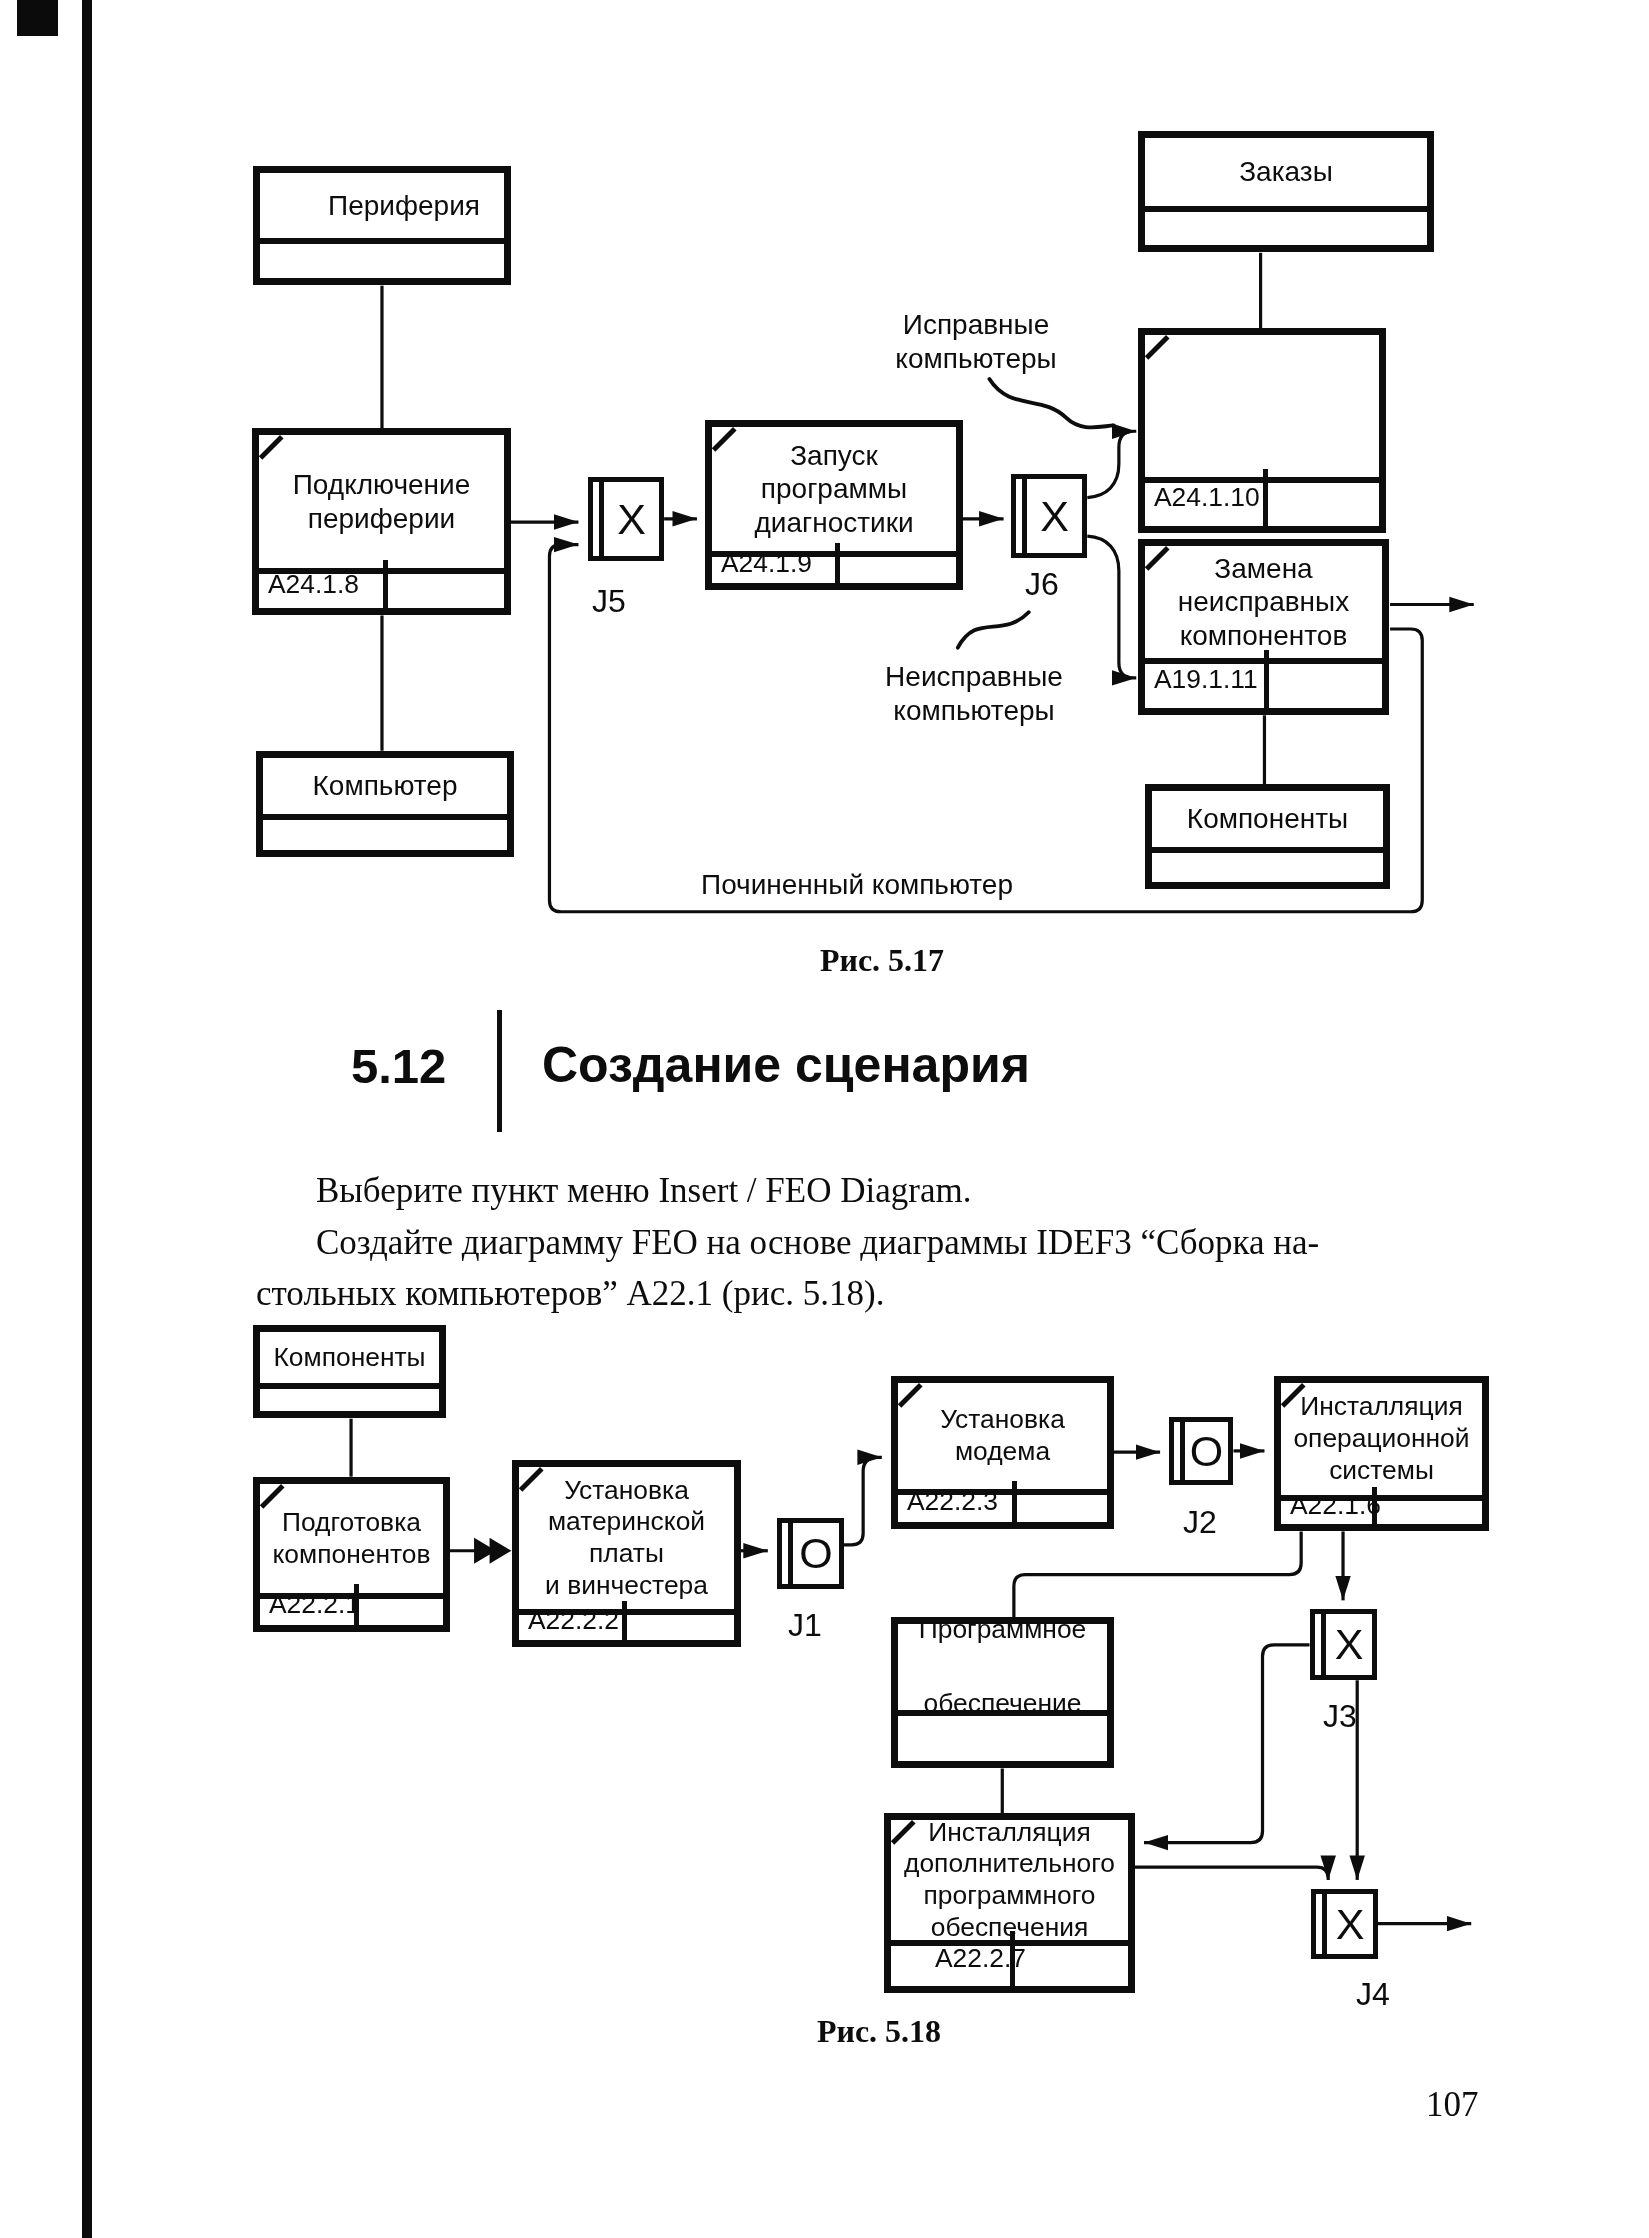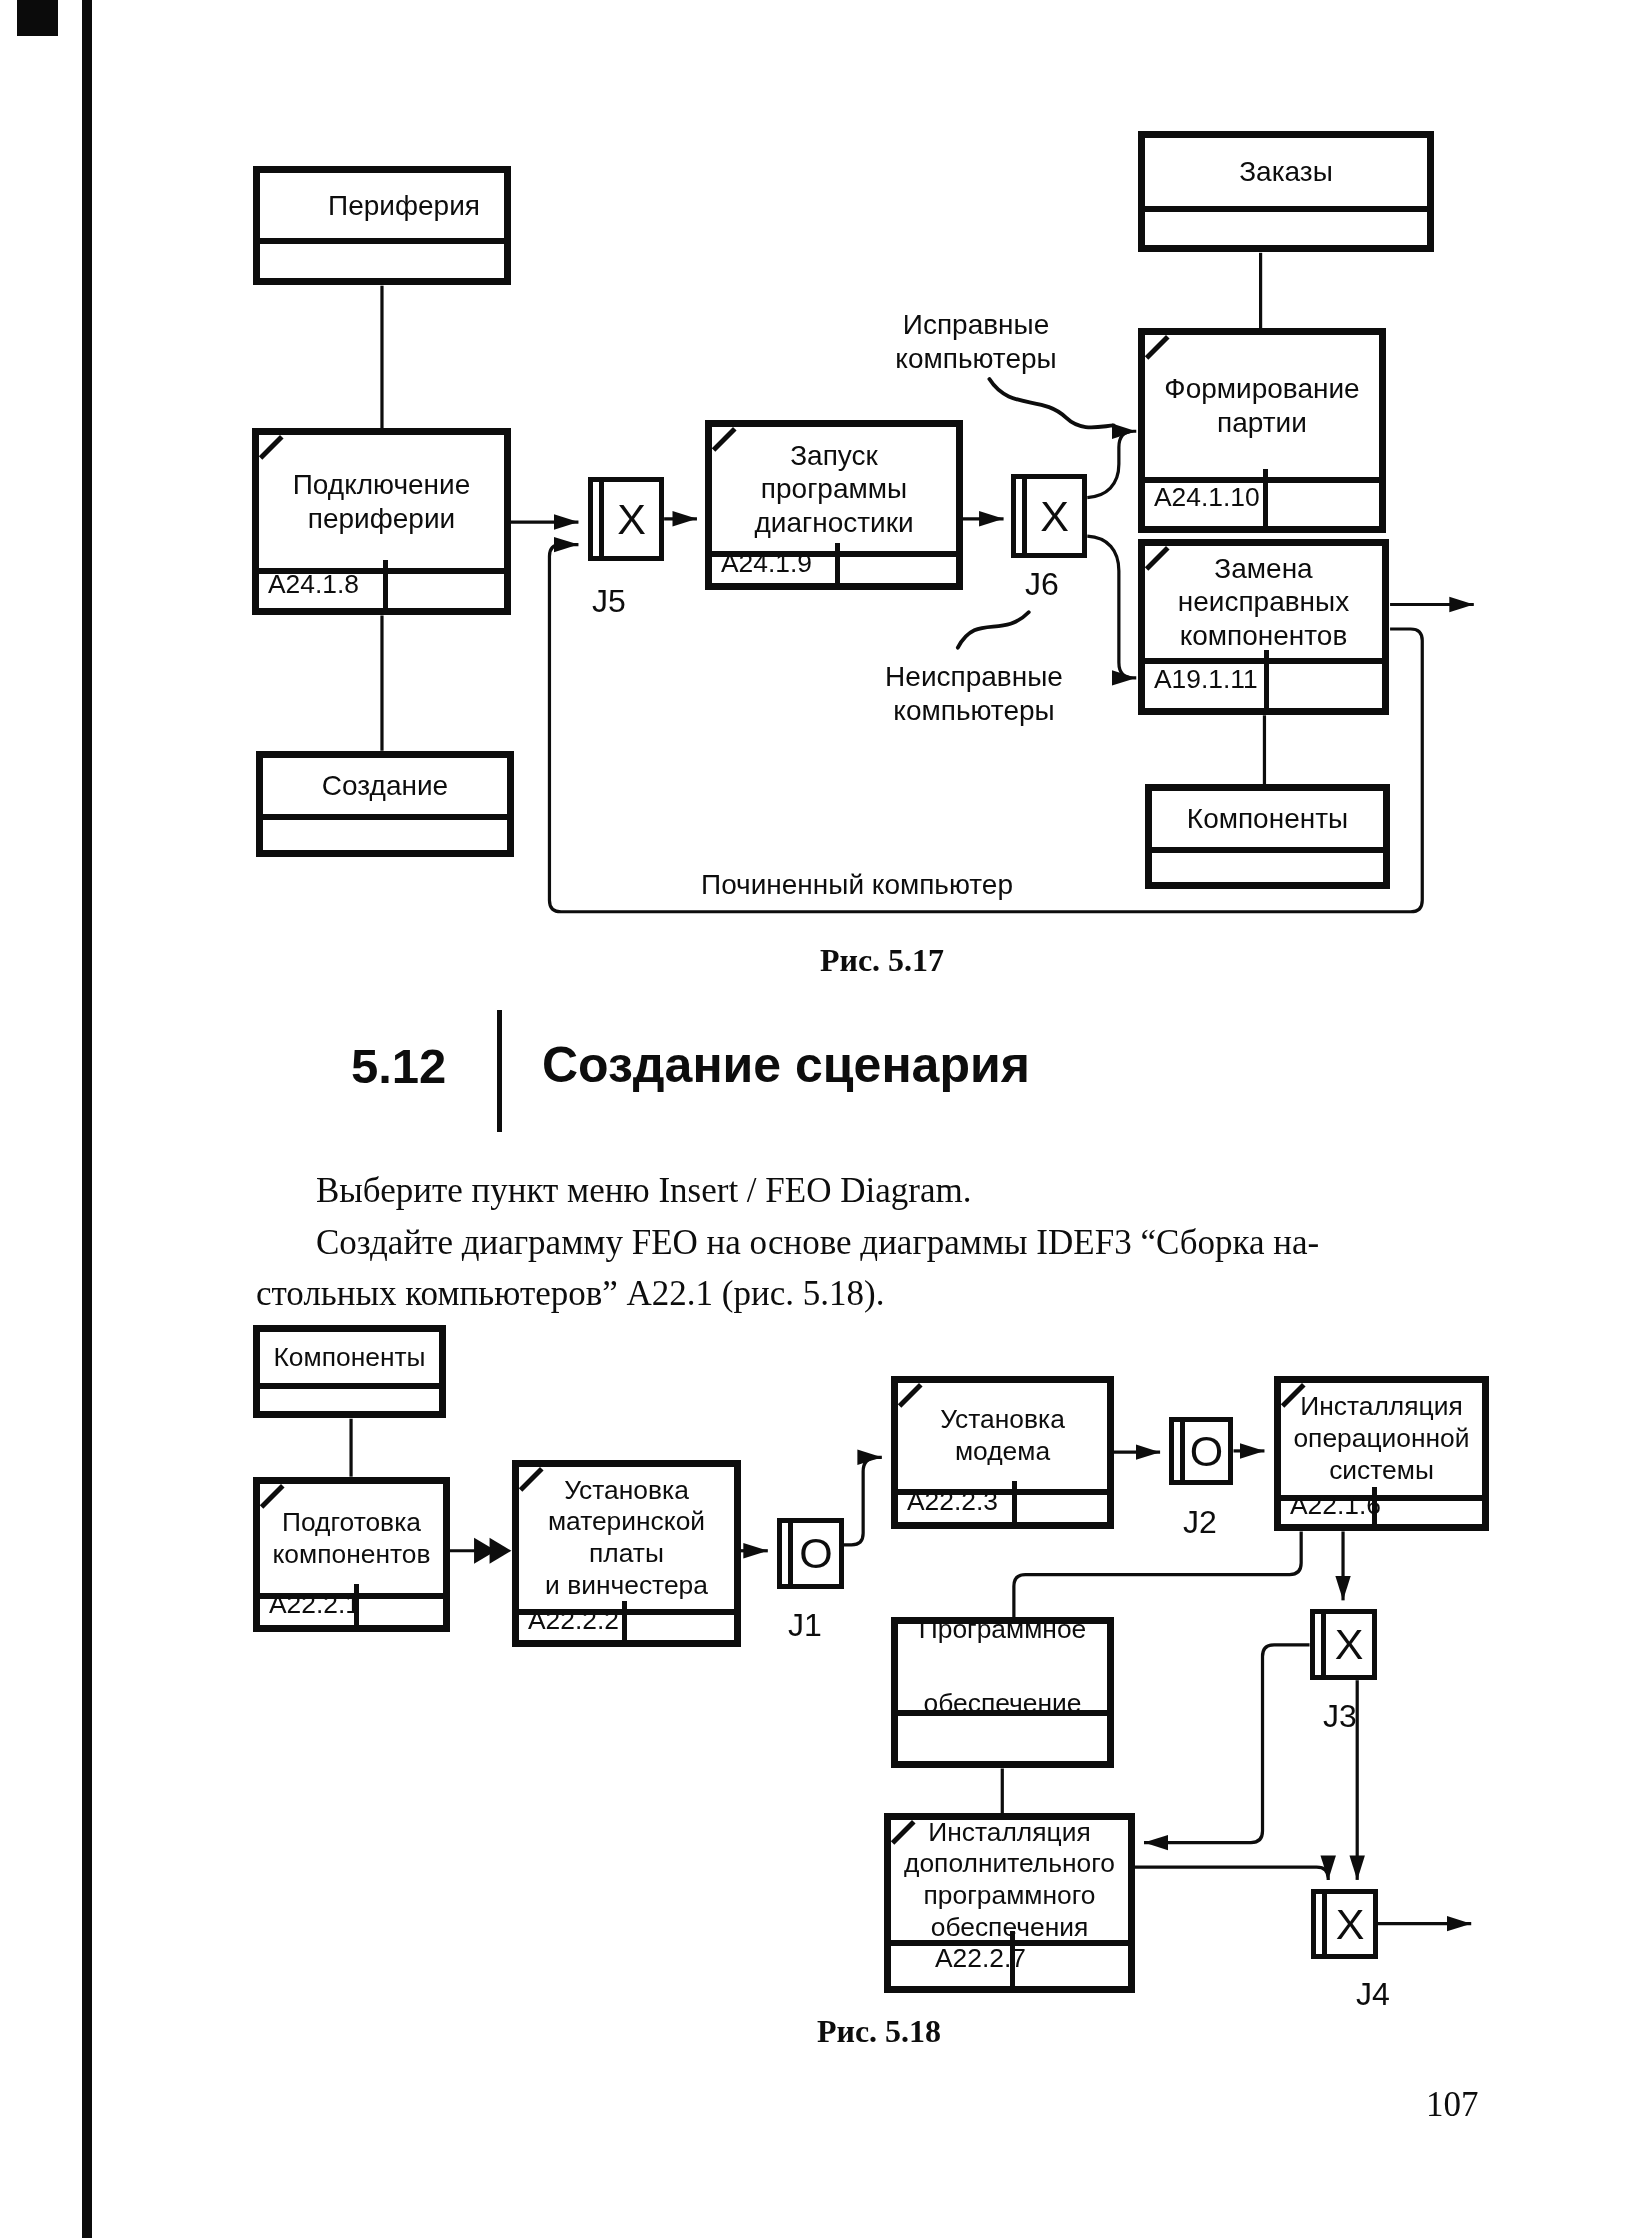--- a/index.html
+++ b/index.html
@@ -95,45 +95,41 @@
         <div class="name" style="top: 0px; height: 133px;">
           <div>Подключение</div>
           <div>периферии</div>
         </div>
         <div class="hdiv" style="top: 133px;"></div>
         <div class="idcell" style="width: 129px; height: 48px;">A24.1.8</div>
         <div class="fold"></div>
       </div>
       <div class="box referent" style="left: 256px; top: 751px; width: 258px; height: 106px;">
         <div class="name" style="top: 0px; height: 56px;">
-          <div>Создание</div>
+          <div>Компьютер</div>
         </div>
         <div class="hdiv" style="top: 56px;"></div>
       </div>
       <div class="box uob" style="left: 705px; top: 420px; width: 258px; height: 170px;">
         <div class="name" style="top: 0px; height: 124px;">
           <div>Запуск</div>
           <div>программы</div>
           <div>диагностики</div>
         </div>
         <div class="hdiv" style="top: 124px;"></div>
         <div class="idcell" style="width: 128px; height: 40px;">A24.1.9</div>
         <div class="fold"></div>
       </div>
       <div class="box referent" style="left: 1138px; top: 131px; width: 296px; height: 121px;">
         <div class="name" style="top: 0px; height: 68px;">
           <div>Заказы</div>
         </div>
         <div class="hdiv" style="top: 68px;"></div>
       </div>
       <div class="box uob" style="left: 1138px; top: 328px; width: 248px; height: 205px;">
-        <div class="name" style="top: 0px; height: 142px;">
-          <div>Формирование</div>
-          <div>партии</div>
-        </div>
         <div class="hdiv" style="top: 142px;"></div>
         <div class="idcell" style="width: 123px; height: 57px;">A24.1.10</div>
         <div class="fold"></div>
       </div>
       <div class="box uob" style="left: 1138px; top: 539px; width: 251px; height: 176px; text-decoration: underline;">
         <div class="name" style="top: 0px; height: 112px;">
           <div>Замена</div>
           <div>неисправных</div>
           <div>компонентов</div>
         </div>

